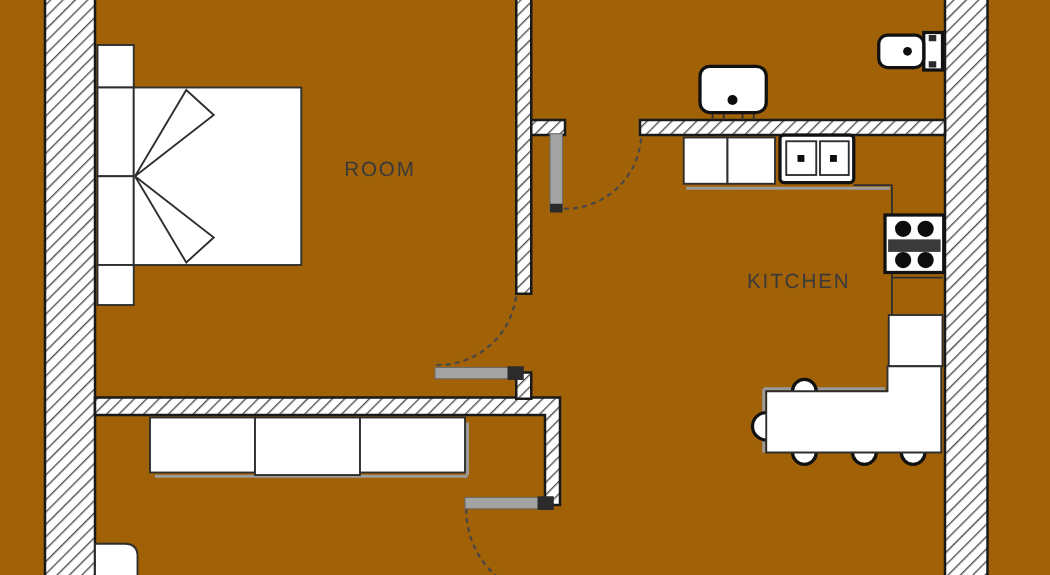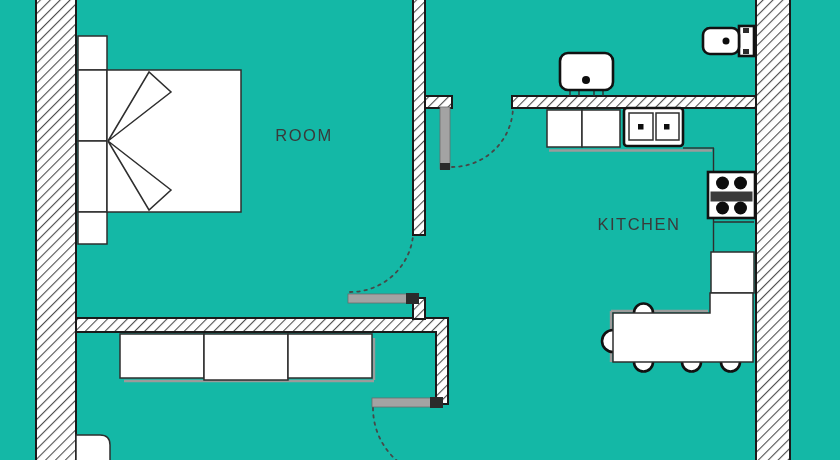--- a/index.html
+++ b/index.html
@@ -1,16 +1,16 @@
 <!DOCTYPE html>
 <html><head>
 <meta charset="utf-8">
 <style>
   html,body{margin:0;padding:0;background:#fff;}
-  .stage{position:relative;width:840px;height:460px;background:#14b8a6;overflow:hidden;
+  .stage{position:relative;width:840px;height:460px;background:#a16207;overflow:hidden;
          font-family:"Liberation Sans", sans-serif;}
   svg{display:block}
   .wall{fill:url(#hatch);stroke:#1a1a1a;stroke-width:2;}
   .furn{fill:#ffffff;stroke:#2e2e2e;stroke-width:1.5;}
   .thick{fill:#ffffff;stroke:#111111;stroke-width:2.6;}
   .thin{fill:none;stroke:#2e2e2e;stroke-width:1.4;}
   .shadow{fill:none;stroke:#9b9b9b;stroke-width:2.4;}
   .dash{fill:none;stroke:#474747;stroke-width:1.8;stroke-dasharray:2.5 4.8;stroke-linecap:round;}
   .leaf{fill:#a3a3a3;stroke:#6b6b6b;stroke-width:0.8;}
   .cap{fill:#2b2b2b;stroke:none;}

